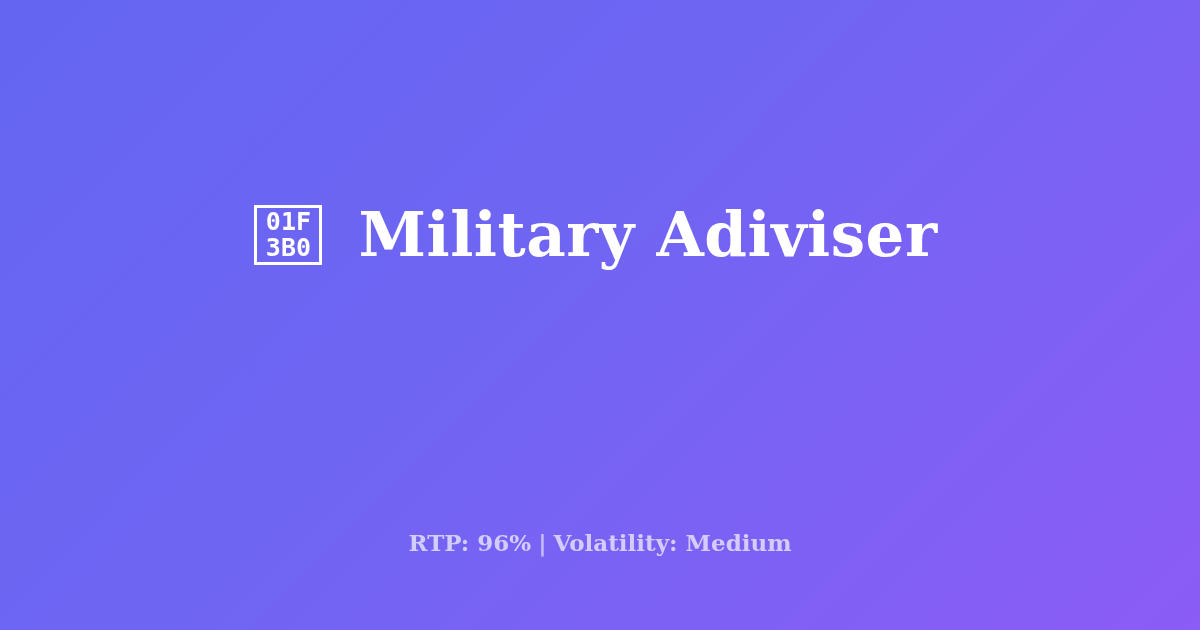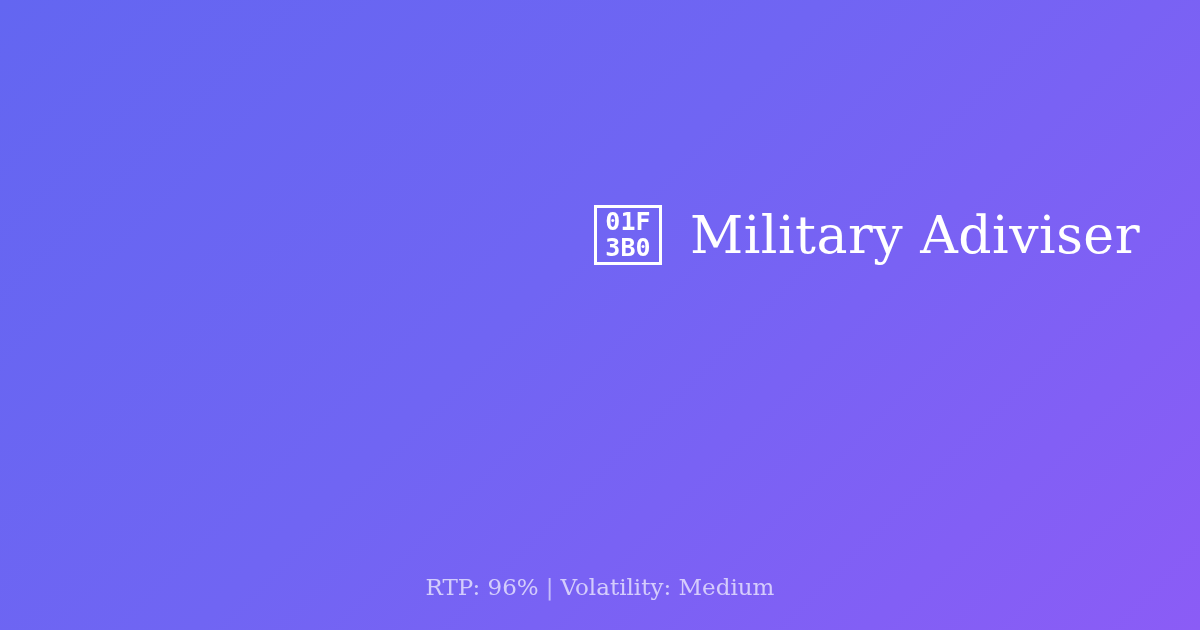--- a/index.html
+++ b/index.html
@@ -38,21 +38,21 @@
     flex-direction: column;
     align-items: center;
     justify-content: center;
     padding: 0 60px;
     box-sizing: border-box;
   }
 
   .title-row {
     display: flex;
     align-items: center;
-    justify-content: flex-end;
+    justify-content: center;
     gap: 28px;
     width: 100%;
   }
 
   
   .tofu-glyph {
     flex: 0 0 auto;
     box-sizing: border-box;
     width: 68px;
     height: 60px;
@@ -68,24 +68,24 @@
     font-family: "DejaVu Sans Mono", "Liberation Mono", monospace;
     font-size: 25px;
     font-weight: 700;
     letter-spacing: 0px;
     color: #ffffff;
     line-height: 26px;
     display: block;
   }
 
   .og-title {
-    margin: 0;
+    margin: 8px;
     font-family: "DejaVu Serif", "Liberation Serif", serif;
-    font-weight: 400;
-    font-size: 52px;
+    font-weight: 700;
+    font-size: 61px;
     line-height: 86px;
     color: #ffffff;
     letter-spacing: 0.5px;
     white-space: nowrap;
   }
 
   .og-subtitle {
     margin: 58px 0 0 0;
     font-family: "DejaVu Serif", "Liberation Serif", serif;
     font-weight: 400;
@@ -100,26 +100,25 @@
   .og-footer {
     position: absolute;
     left: 0;
     right: 0;
     top: 528px;
     text-align: center;
   }
   .og-meta {
     display: inline-block;
     font-family: "DejaVu Serif", "Liberation Serif", serif;
-    font-weight: 400;
+    font-weight: 700;
     font-size: 23px;
     line-height: 30px;
     color: rgba(255, 255, 255, 0.68);
     white-space: nowrap;
-    margin-top: 44px;
   }
   .og-meta .meta-sep {
     padding: 0 7px;
     color: rgba(255, 255, 255, 0.58);
   }
 </style>
 </head>
 <body>
 
 <div class="og-card">

